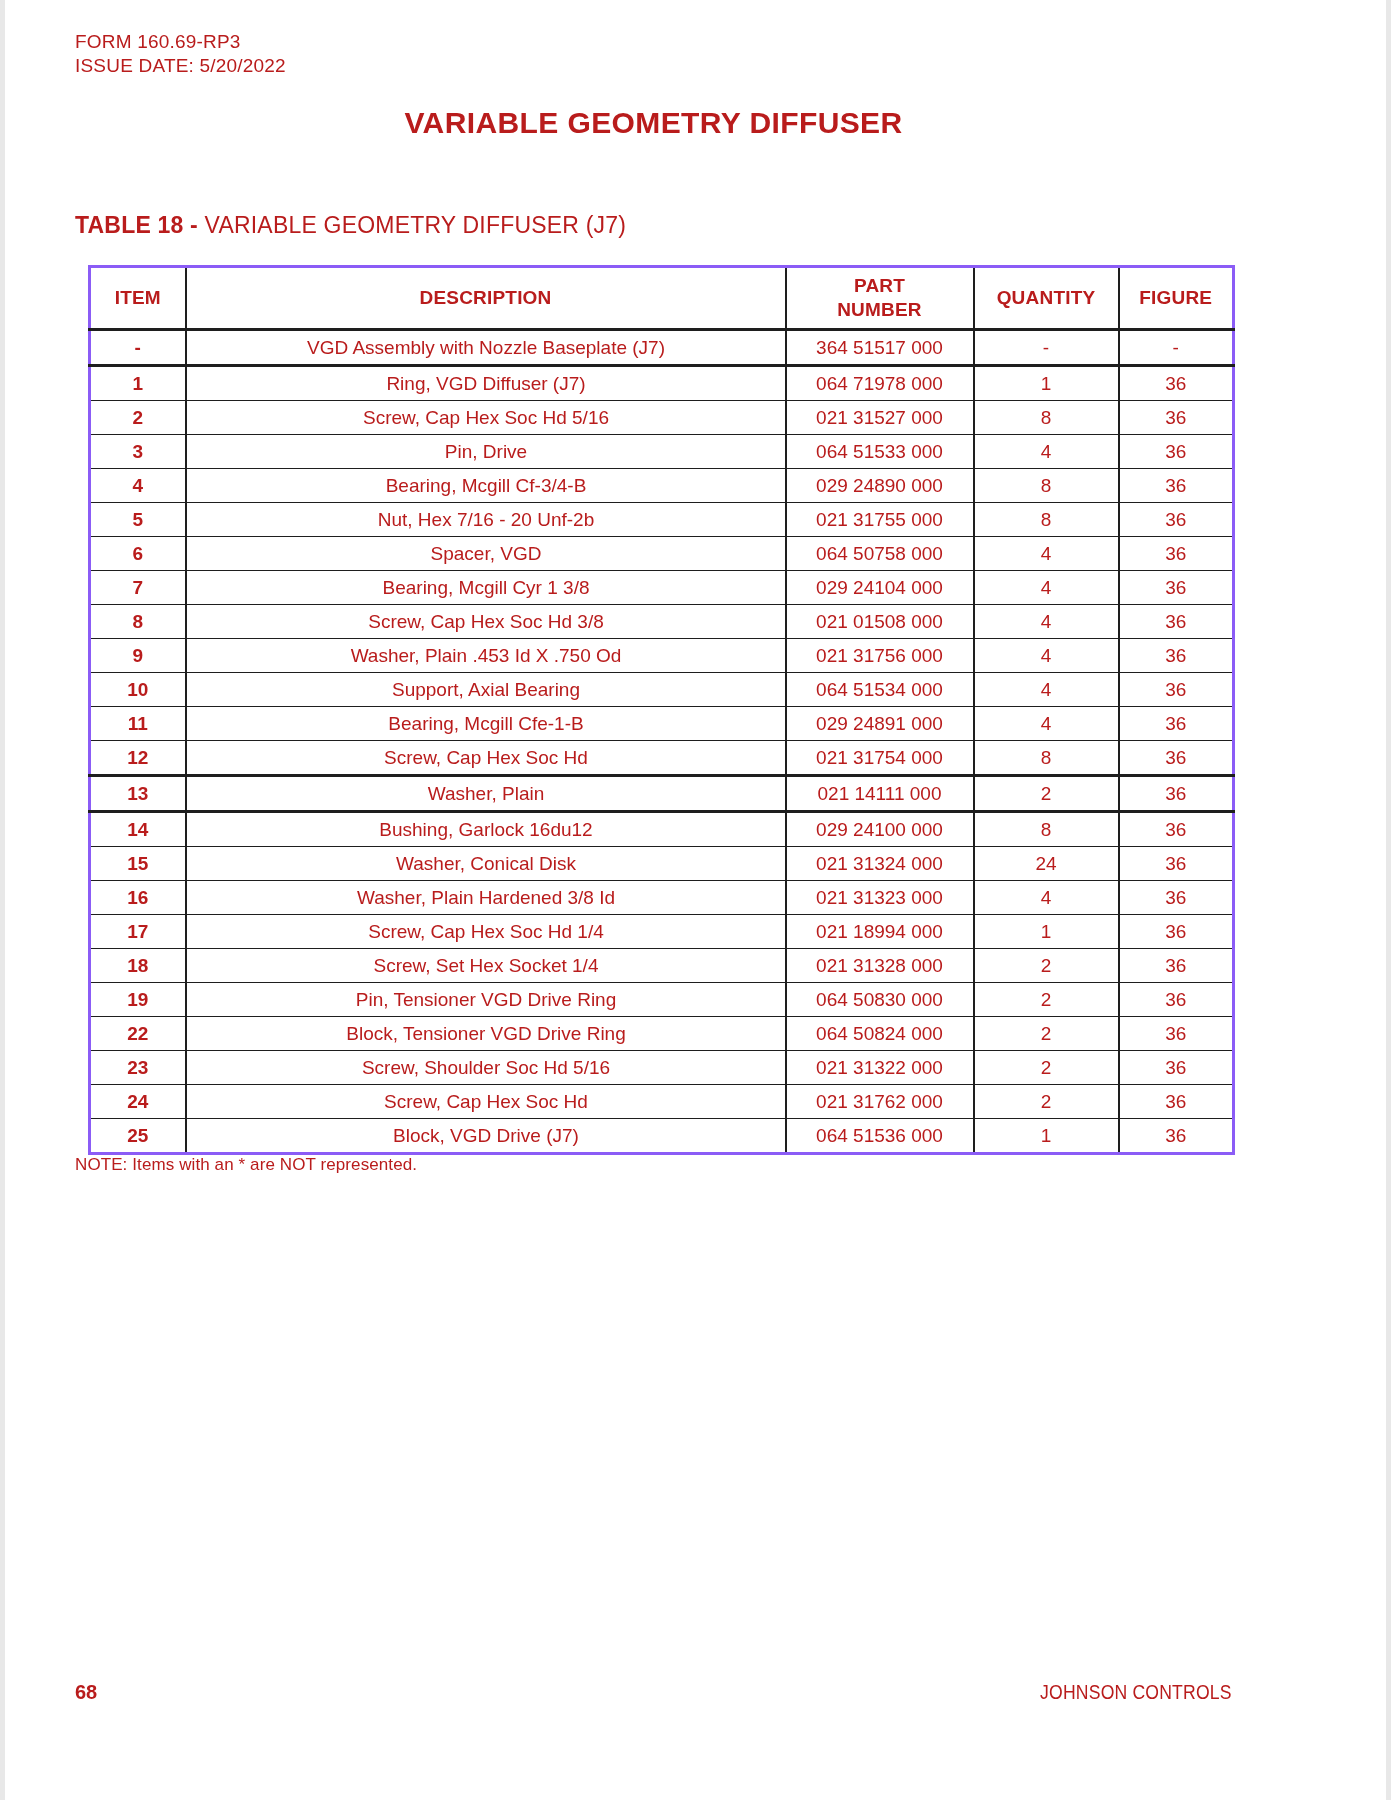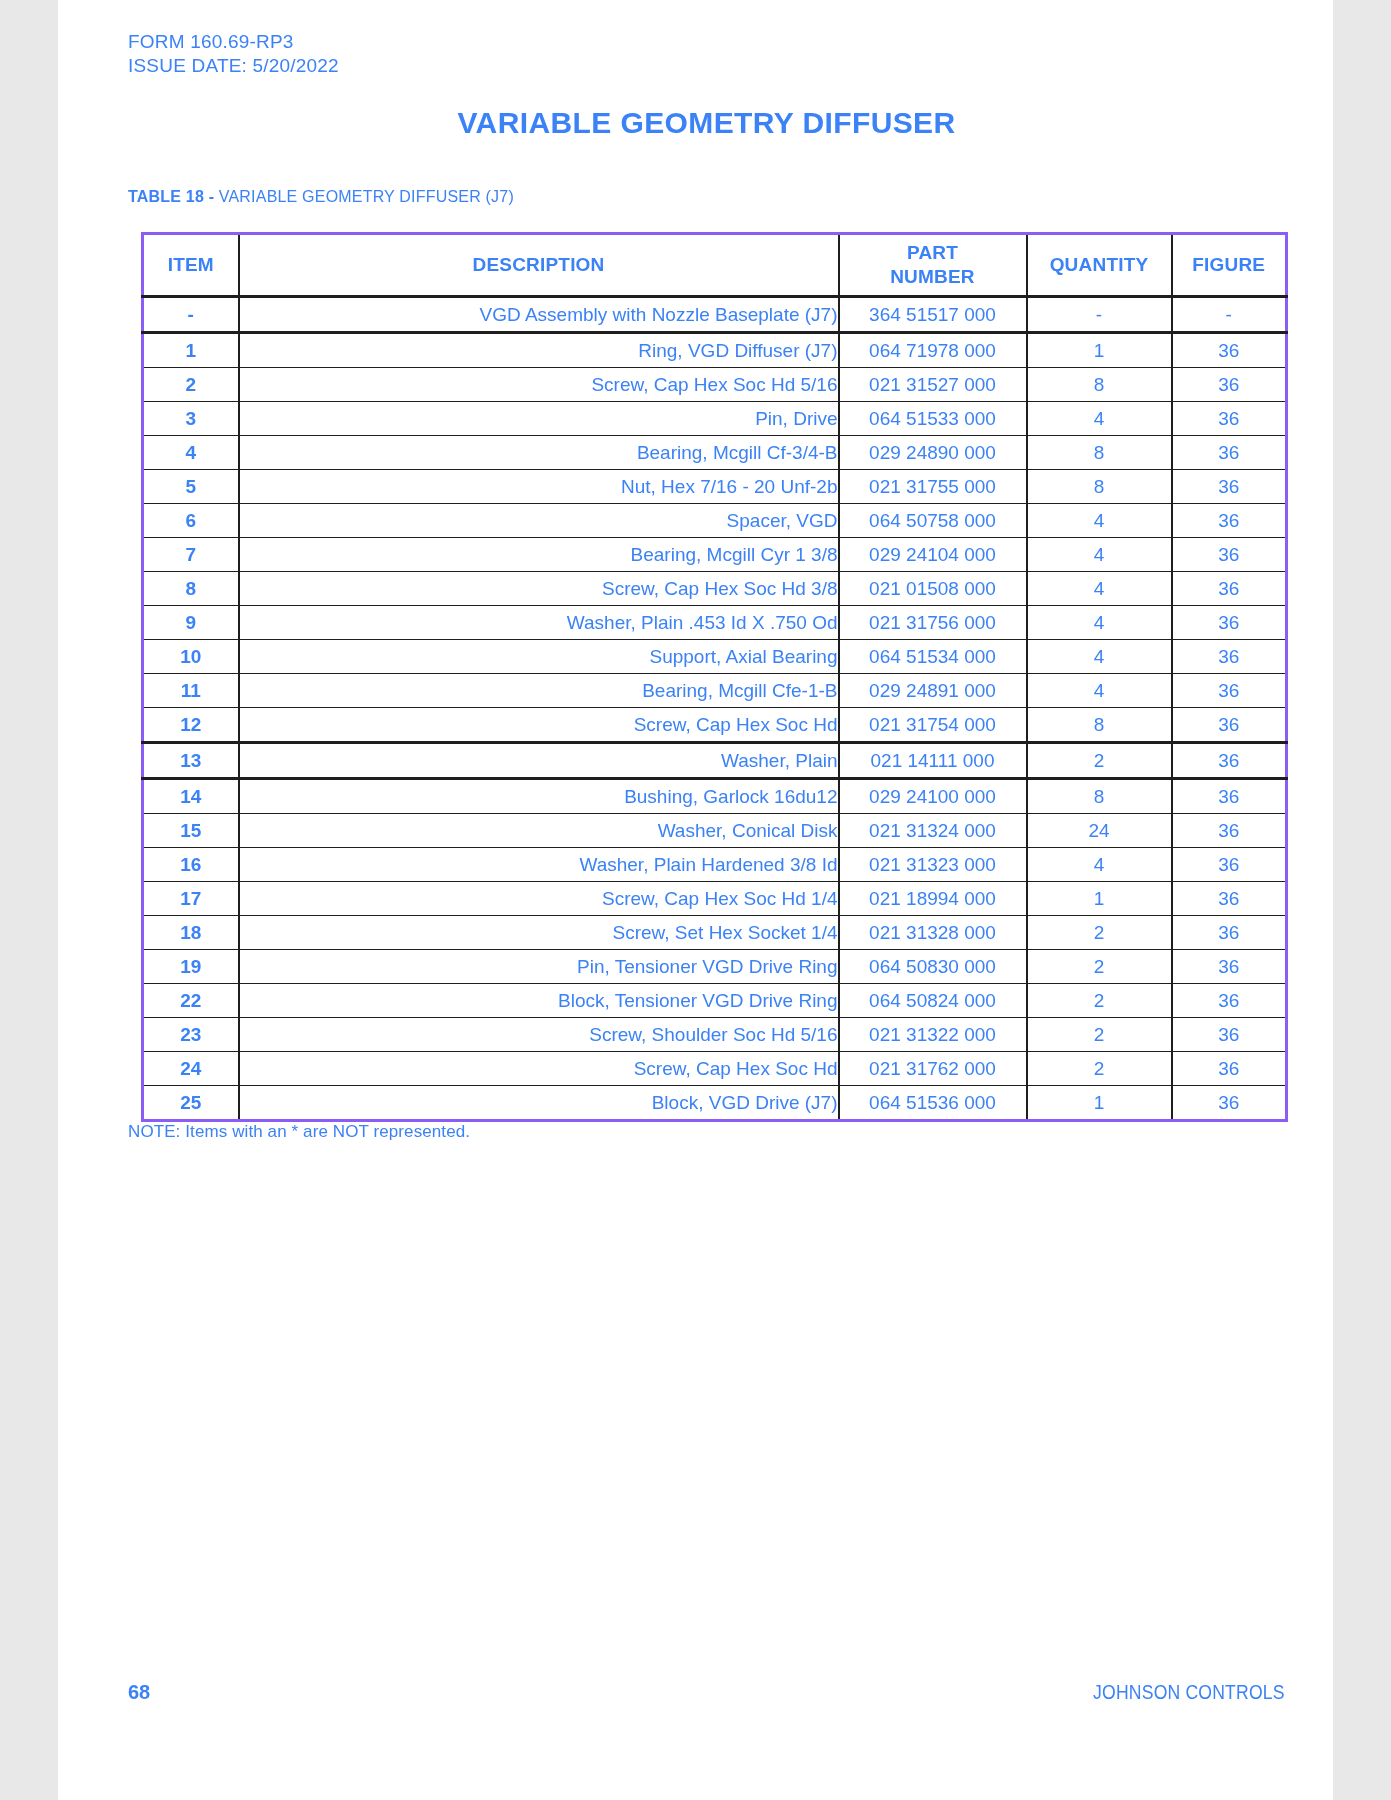--- a/index.html
+++ b/index.html
@@ -1,34 +1,34 @@
 <!DOCTYPE html>
 <html><head>
 <meta charset="utf-8">
 <style>
   html,body{margin:0;padding:0;background:#e8e8e8;}
   .page{
     position:relative;
-    width:1275px;height:1800px;
+    width:1381px;height:1800px;
     background:#ffffff;
     font-family:"Liberation Sans",sans-serif;
-    color:#3b82f6;
+    color:#b91c1c;
     overflow:hidden;
     margin:0 auto;
   }
   .content{position:absolute;left:70px;top:0;width:1157px;}
   .form-header{padding-top:30px;font-size:19px;line-height:24px;letter-spacing:0.2px;}
   .doc-title{
     margin:28px 0 0 0;
     text-align:center;
     font-size:30px;
     font-weight:bold;
     letter-spacing:0.4px;
   }
-  .table-caption{margin-top:48px;font-size:16px;letter-spacing:0.2px;}
+  .table-caption{margin-top:72px;font-size:23px;letter-spacing:0.2px;}
   .table-caption .cap-bold{font-weight:bold;}
   table.parts{
     margin:26px 0 0 13px;
     width:1144px;
     border-collapse:collapse;
     table-layout:fixed;
     border:3px solid #8b5cf6;
   }
   col.c-item{width:96px;}
   col.c-desc{width:600px;}
@@ -45,21 +45,21 @@
   }
   th{
     font-weight:bold;
     height:60px;
     border-bottom:3px solid #1e1e1e;
     white-space:pre-line;
     line-height:1.25;
     letter-spacing:0.2px;
   }
   td{height:33px;border-top-width:1px;border-bottom-width:1px;}
-  td.col-desc{text-align:right;padding-left:1px;}
+  td.col-desc{text-align:center;padding-left:1px;}
   td.col-item{font-weight:bold;}
   tbody tr:first-child td{border-bottom-width:3px;}
   tbody tr:nth-child(13) td{border-bottom-width:3px;margin-left:28px;}
   tbody tr:nth-child(14) td{border-bottom-width:3px;}
   .note{margin-top:0;font-size:17px;letter-spacing:0.1px;}
   .footer{
     position:absolute;
     left:70px;top:1681px;width:1157px;
     display:flex;justify-content:space-between;align-items:baseline;
   }

